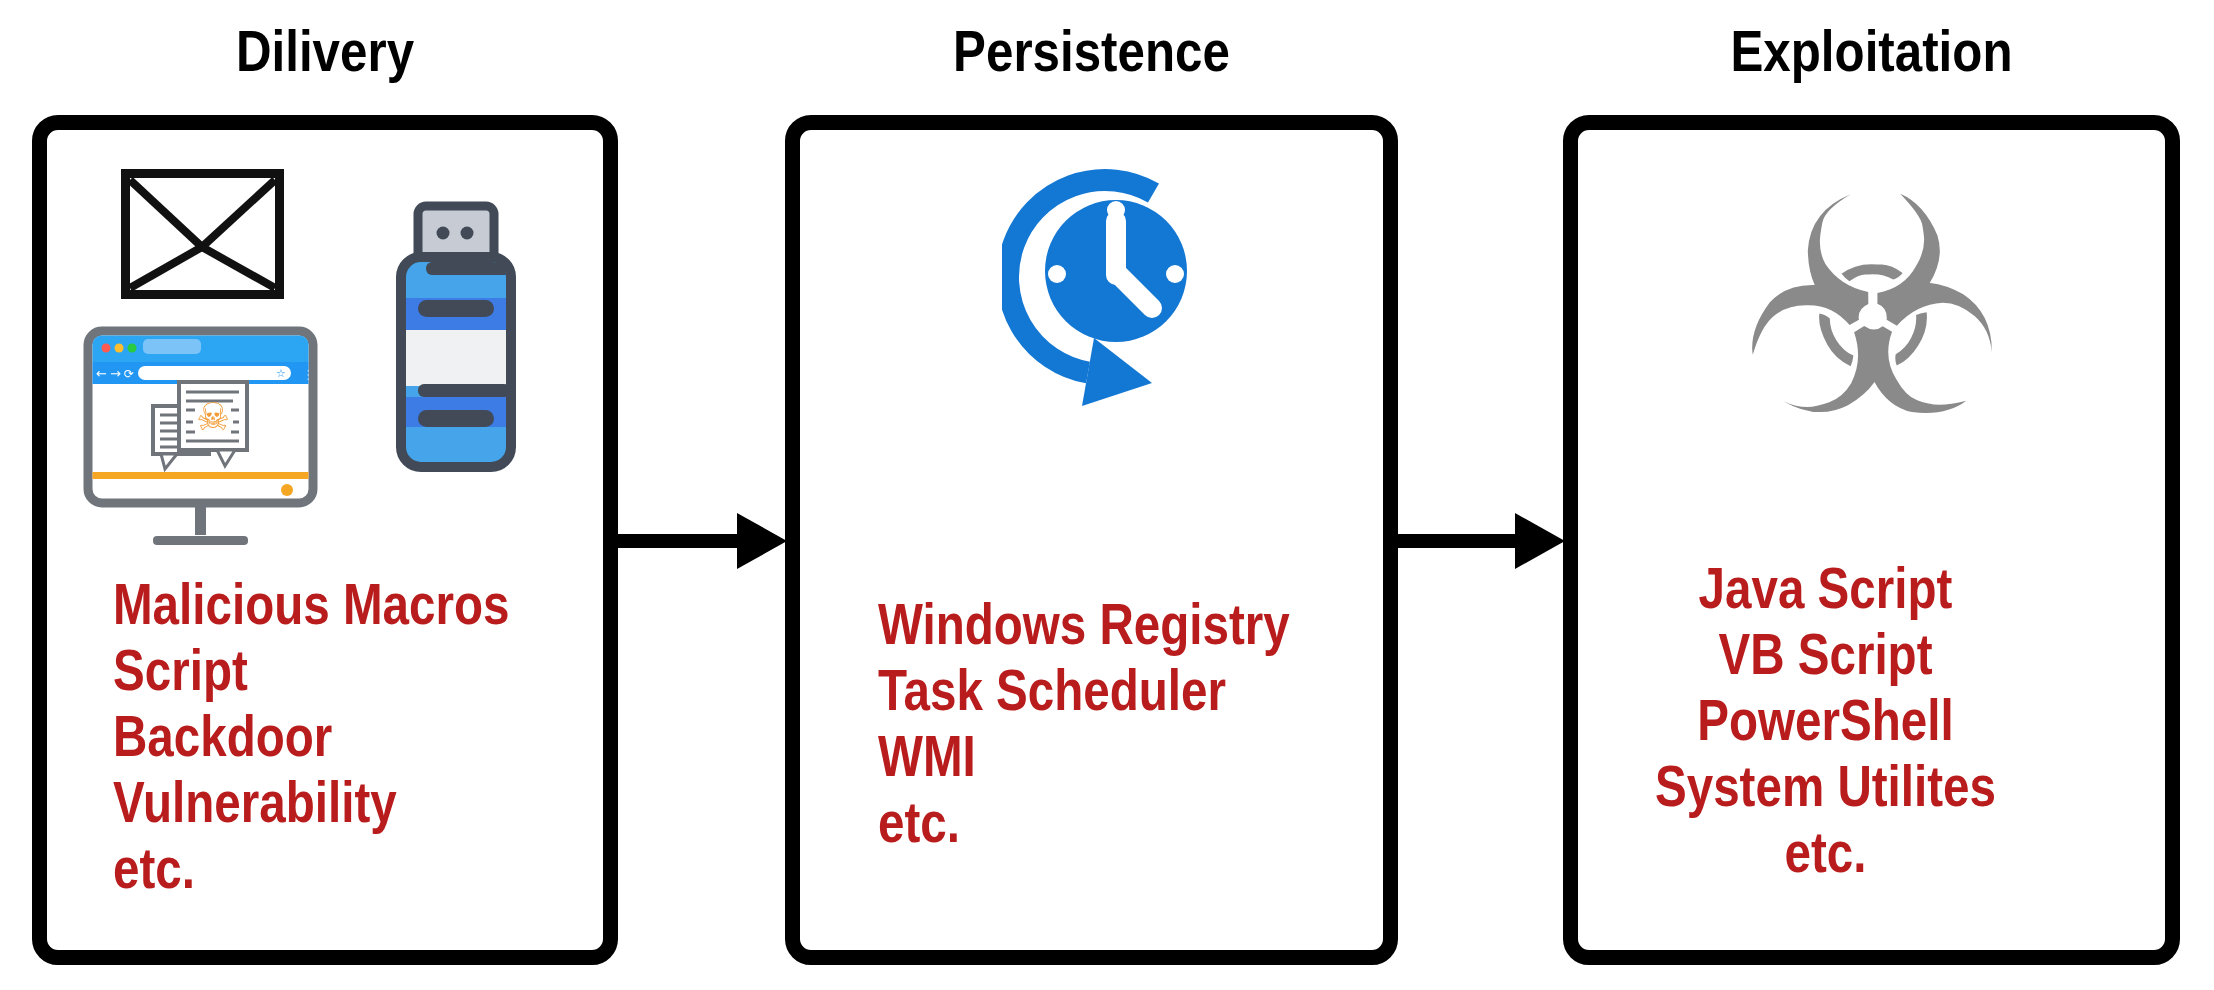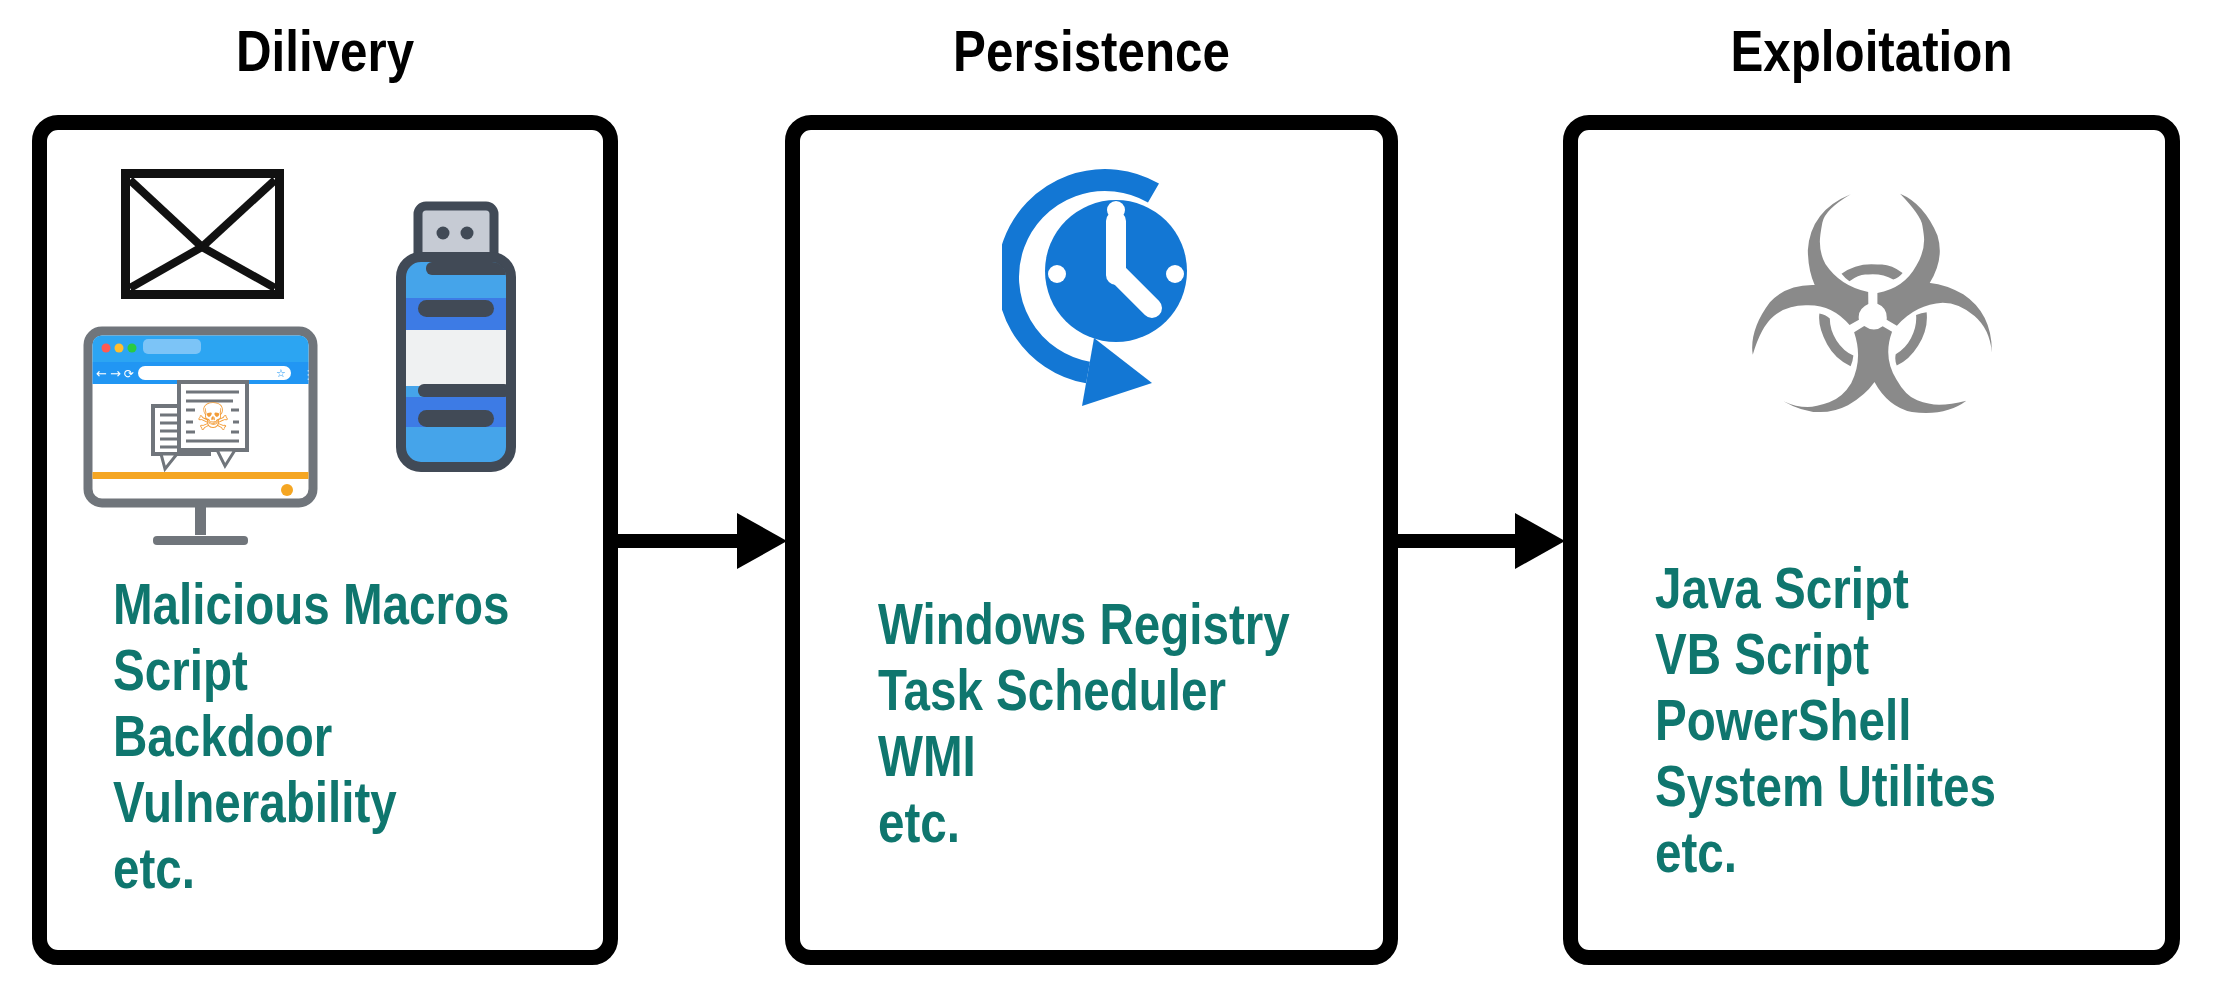--- a/index.html
+++ b/index.html
@@ -5,21 +5,21 @@
   html,body{margin:0;padding:0;background:#ffffff;}
   .canvas{position:relative;width:2214px;height:990px;background:#ffffff;
           font-family:"Liberation Sans",sans-serif;overflow:hidden;}
 
   .stage-title{position:absolute;top:18px;font-weight:bold;font-size:58px;line-height:66px;
                text-align:center;color:#000;transform:scaleX(.85);}
 
   .stage-box{position:absolute;top:115px;height:850px;border:15px solid #000;
              border-radius:26px;background:#fff;box-sizing:border-box;}
 
-  .stage-list{position:absolute;font-weight:bold;font-size:58px;line-height:66px;color:#0f766e;}
+  .stage-list{position:absolute;font-weight:bold;font-size:58px;line-height:66px;color:#b91c1c;}
   .stage-list .li{transform:scaleX(.82);transform-origin:0 50%;white-space:nowrap;}
 
   .arrow{position:absolute;height:56px;}
   .arrow .shaft{position:absolute;left:0;top:21px;height:14px;background:#000;width:calc(100% - 46px);}
   .arrow .head{position:absolute;right:0;top:0;width:0;height:0;
                border-top:28px solid transparent;border-bottom:28px solid transparent;
                border-left:50px solid #000;}
 
   .icon{position:absolute;}
   .glyph-icon{font-family:"DejaVu Sans",sans-serif;}
@@ -147,21 +147,21 @@
     <div class="li">etc.</div>
   </div>
 
   <div class="stage-list" style="left:862px;top:591px;margin-left:16px;">
     <div class="li">Windows Registry</div>
     <div class="li">Task Scheduler</div>
     <div class="li">WMI</div>
     <div class="li">etc.</div>
   </div>
 
-  <div class="stage-list" style="left:1655px;top:555px;">
+  <div class="stage-list" style="left:1655px;top:555px;text-align:center;">
     <div class="li">Java Script</div>
     <div class="li">VB Script</div>
     <div class="li">PowerShell</div>
     <div class="li">System Utilites</div>
     <div class="li">etc.</div>
   </div>
 
 </div>
 
 </body></html>

